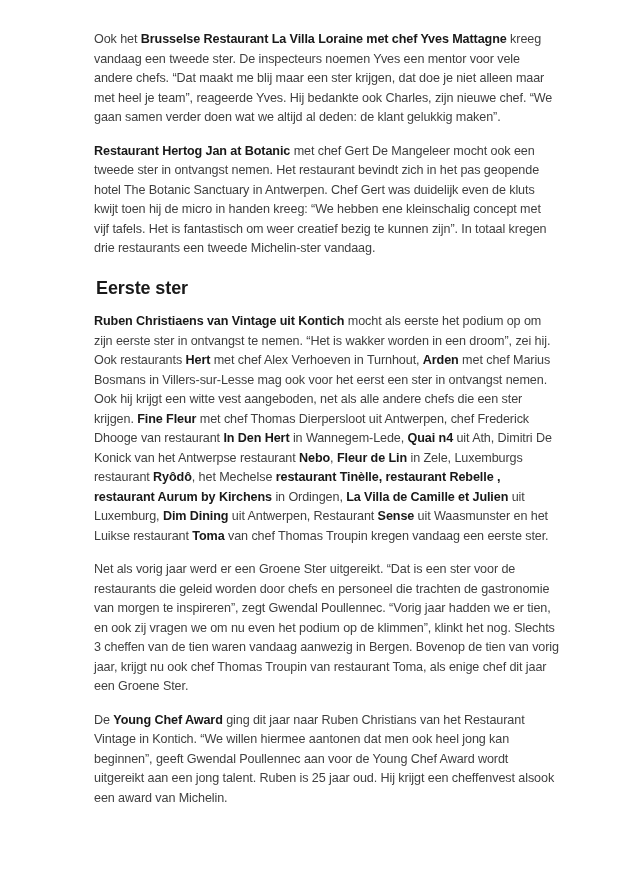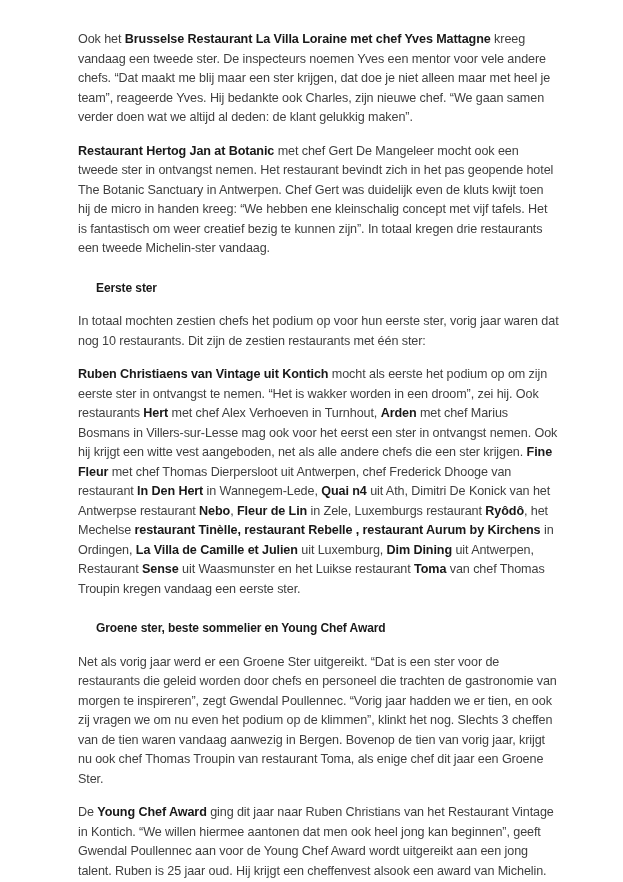--- a/index.html
+++ b/index.html
@@ -17,40 +17,38 @@
     box-sizing: border-box;
     width: 623px;
     padding: 30px 64px 0 78px;
     color: #3f3f3f;
     font-size: 12.6px;
     line-height: 19.5px;
     letter-spacing: -0.1px;
     text-align: left;
   }
   .article p {
-    margin: 0 0 14px 0;
+    margin: 0 0 14px 16px;
   }
   .article h3 {
     margin: 20px 0 14px 0;
-    font-size: 12px;
+    font-size: 18px;
     line-height: 19.5px;
     font-weight: bold;
     color: #191919;
     padding-left: 18px;
   }
   .article strong {
     color: #191919;
     font-weight: bold;
   }
 </style>
 </head>
 <body>
 
 <article class="article" id="article-root">
     <p><span>Ook het </span><strong>Brusselse Restaurant La Villa Loraine met chef Yves Mattagne</strong><span> kreeg vandaag een tweede ster. De inspecteurs noemen Yves een mentor voor vele andere chefs. “Dat maakt me blij maar een ster krijgen, dat doe je niet alleen maar met heel je team”, reageerde Yves. Hij bedankte ook Charles, zijn nieuwe chef. “We gaan samen verder doen wat we altijd al deden: de klant gelukkig maken”.</span></p>
     <p><strong>Restaurant Hertog Jan at Botanic</strong><span> met chef Gert De Mangeleer mocht ook een tweede ster in ontvangst nemen. Het restaurant bevindt zich in het pas geopende hotel The Botanic Sanctuary in Antwerpen. Chef Gert was duidelijk even de kluts kwijt toen hij de micro in handen kreeg: “We hebben ene kleinschalig concept met vijf tafels. Het is fantastisch om weer creatief bezig te kunnen zijn”. In totaal kregen drie restaurants een tweede Michelin-ster vandaag.</span></p>
     <h3><strong>Eerste ster</strong></h3>
-    <p><span>In totaal mochten zestien chefs het podium op voor hun eerste ster, vorig jaar waren dat nog 10 restaurants. Dit zijn de zestien restaurants met één ster:</span></p>
     <p><strong>Ruben Christiaens van Vintage uit Kontich</strong><span> mocht als eerste het podium op om zijn eerste ster in ontvangst te nemen. “Het is wakker worden in een droom”, zei hij. Ook restaurants </span><strong>Hert</strong><span> met chef Alex Verhoeven in Turnhout, </span><strong>Arden</strong><span> met chef Marius Bosmans in Villers-sur-Lesse mag ook voor het eerst een ster in ontvangst nemen. Ook hij krijgt een witte vest aangeboden, net als alle andere chefs die een ster krijgen. </span><strong>Fine Fleur</strong><span> met chef Thomas Dierpersloot uit Antwerpen, chef Frederick Dhooge van restaurant </span><strong>In Den Hert</strong><span> in Wannegem-Lede, </span><strong>Quai n4</strong><span> uit Ath, Dimitri De Konick van het Antwerpse restaurant </span><strong>Nebo</strong><span>, </span><strong>Fleur de Lin</strong><span> in Zele, Luxemburgs restaurant </span><strong>Ryôdô</strong><span>, het Mechelse </span><strong>restaurant Tinèlle, restaurant Rebelle , restaurant Aurum by Kirchens</strong><span> in Ordingen, </span><strong>La Villa de Camille et Julien</strong><span> uit Luxemburg, </span><strong>Dim Dining</strong><span> uit Antwerpen, Restaurant </span><strong>Sense</strong><span> uit Waasmunster en het Luikse restaurant </span><strong>Toma</strong><span> van chef Thomas Troupin kregen vandaag een eerste ster.</span></p>
-    <h3><strong>Groene ster, beste sommelier en Young Chef Award</strong></h3>
     <p><span>Net als vorig jaar werd er een Groene Ster uitgereikt. “Dat is een ster voor de restaurants die geleid worden door chefs en personeel die trachten de gastronomie van morgen te inspireren”, zegt Gwendal Poullennec. “Vorig jaar hadden we er tien, en ook zij vragen we om nu even het podium op de klimmen”, klinkt het nog. Slechts 3 cheffen van de tien waren vandaag aanwezig in Bergen. Bovenop de tien van vorig jaar, krijgt nu ook chef Thomas Troupin van restaurant Toma, als enige chef dit jaar een Groene Ster.</span></p>
     <p><span>De </span><strong>Young Chef Award</strong><span> ging dit jaar naar Ruben Christians van het Restaurant Vintage in Kontich. “We willen hiermee aantonen dat men ook heel jong kan beginnen”, geeft Gwendal Poullennec aan voor de Young Chef Award wordt uitgereikt aan een jong talent. Ruben is 25 jaar oud. Hij krijgt een cheffenvest alsook een award van Michelin.</span></p>
   </article>
 
 </body></html>

